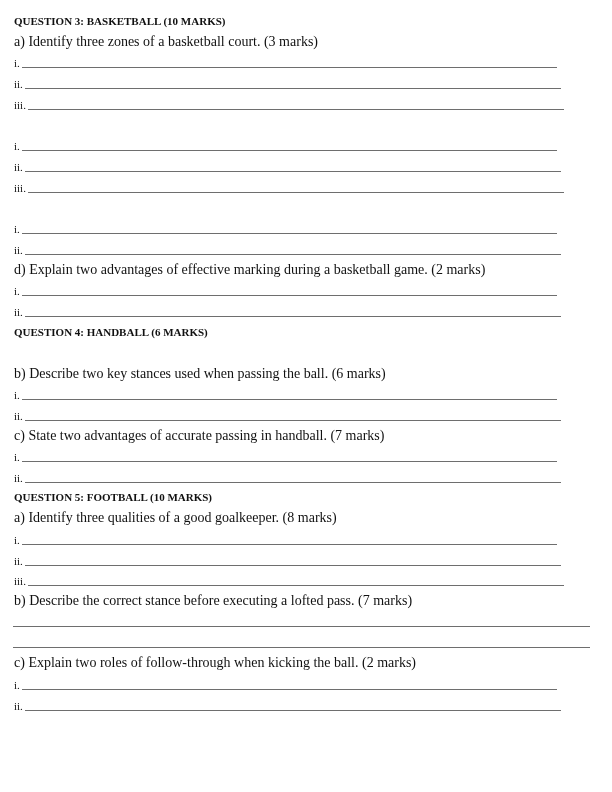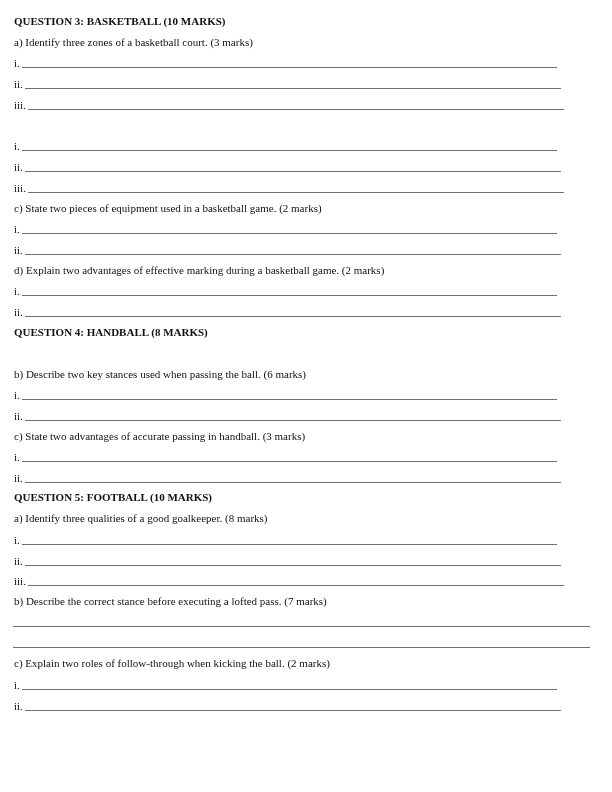--- a/index.html
+++ b/index.html
@@ -3,21 +3,21 @@
 <meta charset="utf-8">
 <style>
   html, body { margin: 0; padding: 0; background: #ffffff; }
   body {
     width: 612px; height: 792px; position: relative; overflow: hidden;
     font-family: "Liberation Serif", serif; color: #111;
   }
   .page { position: absolute; left: 0; top: 0; width: 612px; height: 792px; }
   .row {
     position: absolute; left: 14px; height: 20px;
-    font-size: 11px; line-height: 14px; white-space: nowrap;
+    font-size: 14px; line-height: 14px; white-space: nowrap;
   }
   .heading { font-weight: bold; font-size: 11px; }
   .ans {
     position: absolute; left: 14px; height: 16px;
     font-size: 11px; line-height: 14px; display: flex; align-items: flex-end;
   }
   .ans .lbl { display: inline-block; padding-right: 2px; }
   .ans .line {
     flex: 1; border-bottom: 1px solid #6e6e6e; height: 12px; margin-bottom: 2px;
   }
@@ -52,52 +52,51 @@
   </div>
   <div class="ans" style="top:158px; width:547px">
     <span class="lbl">ii.</span>
       <span class="line"></span>
   </div>
   <div class="ans" style="top:179px; width:550px">
     <span class="lbl">iii.</span>
       <span class="line"></span>
   </div>
 
-  <div class="row" style="top:201px">c) State two pieces of equipment used in a basketball game. (2 marks)</div>
   <div class="ans" style="top:220px; width:543px">
     <span class="lbl">i.</span>
       <span class="line"></span>
   </div>
   <div class="ans" style="top:241px; width:547px">
     <span class="lbl">ii.</span>
       <span class="line"></span>
   </div>
 
   <div class="row" style="top:263px">d) Explain two advantages of effective marking during a basketball game. (2 marks)</div>
   <div class="ans" style="top:282px; width:543px">
     <span class="lbl">i.</span>
       <span class="line"></span>
   </div>
   <div class="ans" style="top:303px; width:547px">
     <span class="lbl">ii.</span>
       <span class="line"></span>
   </div>
 
-  <div class="row heading" style="top:325px">QUESTION 4: HANDBALL (8 MARKS)</div>
+  <div class="row heading" style="top:325px">QUESTION 4: HANDBALL (6 MARKS)</div>
   <div class="row" style="top:367px">b) Describe two key stances used when passing the ball. (6 marks)</div>
   <div class="ans" style="top:386px; width:543px">
     <span class="lbl">i.</span>
       <span class="line"></span>
   </div>
   <div class="ans" style="top:407px; width:547px">
     <span class="lbl">ii.</span>
       <span class="line"></span>
   </div>
 
-  <div class="row" style="top:429px">c) State two advantages of accurate passing in handball. (3 marks)</div>
+  <div class="row" style="top:429px">c) State two advantages of accurate passing in handball. (7 marks)</div>
   <div class="ans" style="top:448px; width:543px">
     <span class="lbl">i.</span>
       <span class="line"></span>
   </div>
   <div class="ans" style="top:469px; width:547px">
     <span class="lbl">ii.</span>
       <span class="line"></span>
   </div>
 
   <div class="row heading" style="top:490px">QUESTION 5: FOOTBALL (10 MARKS)</div>

